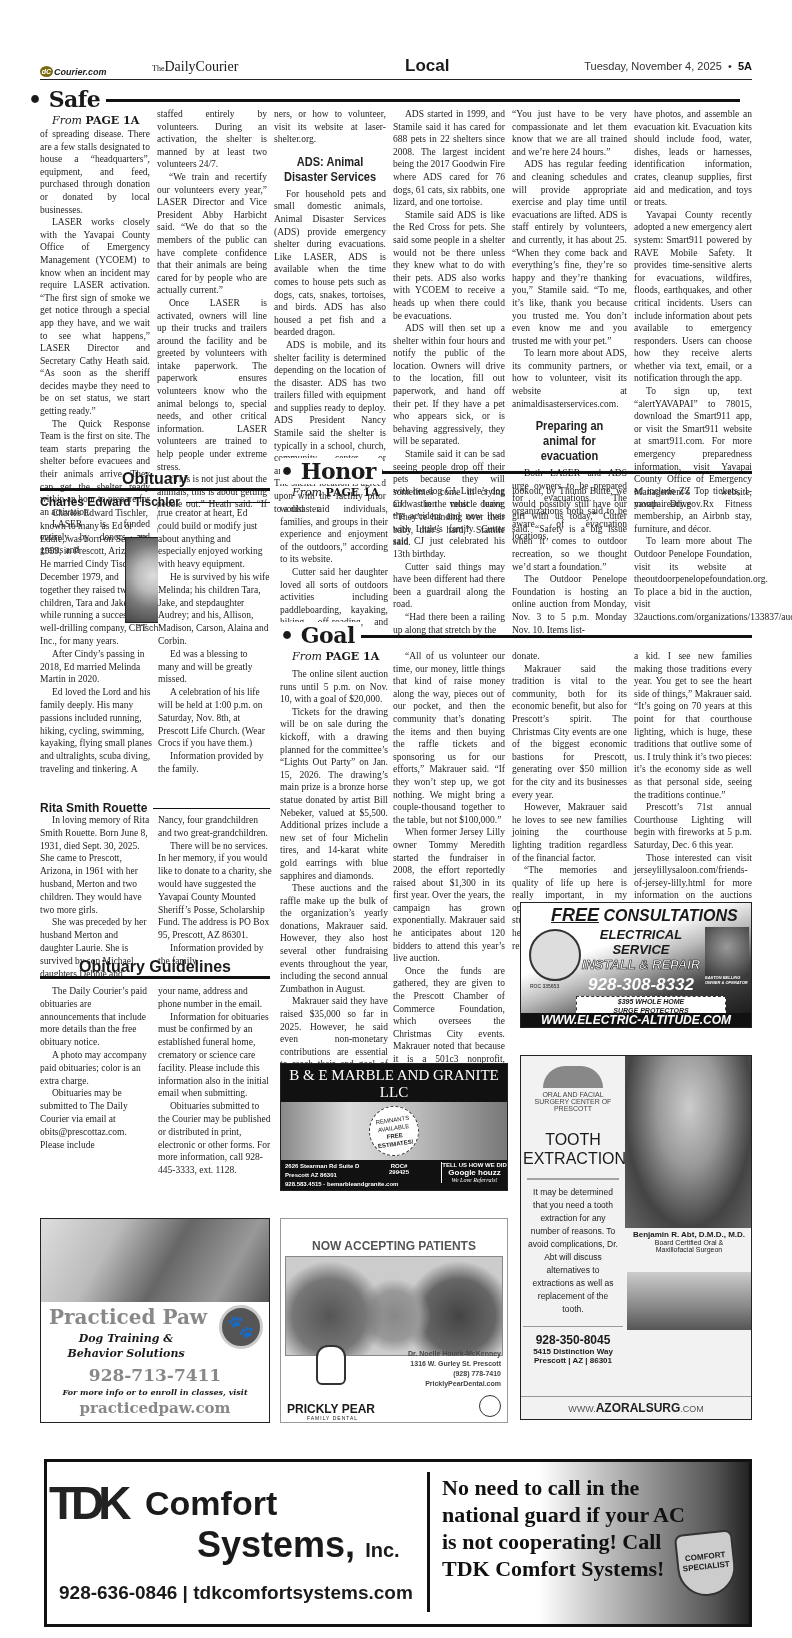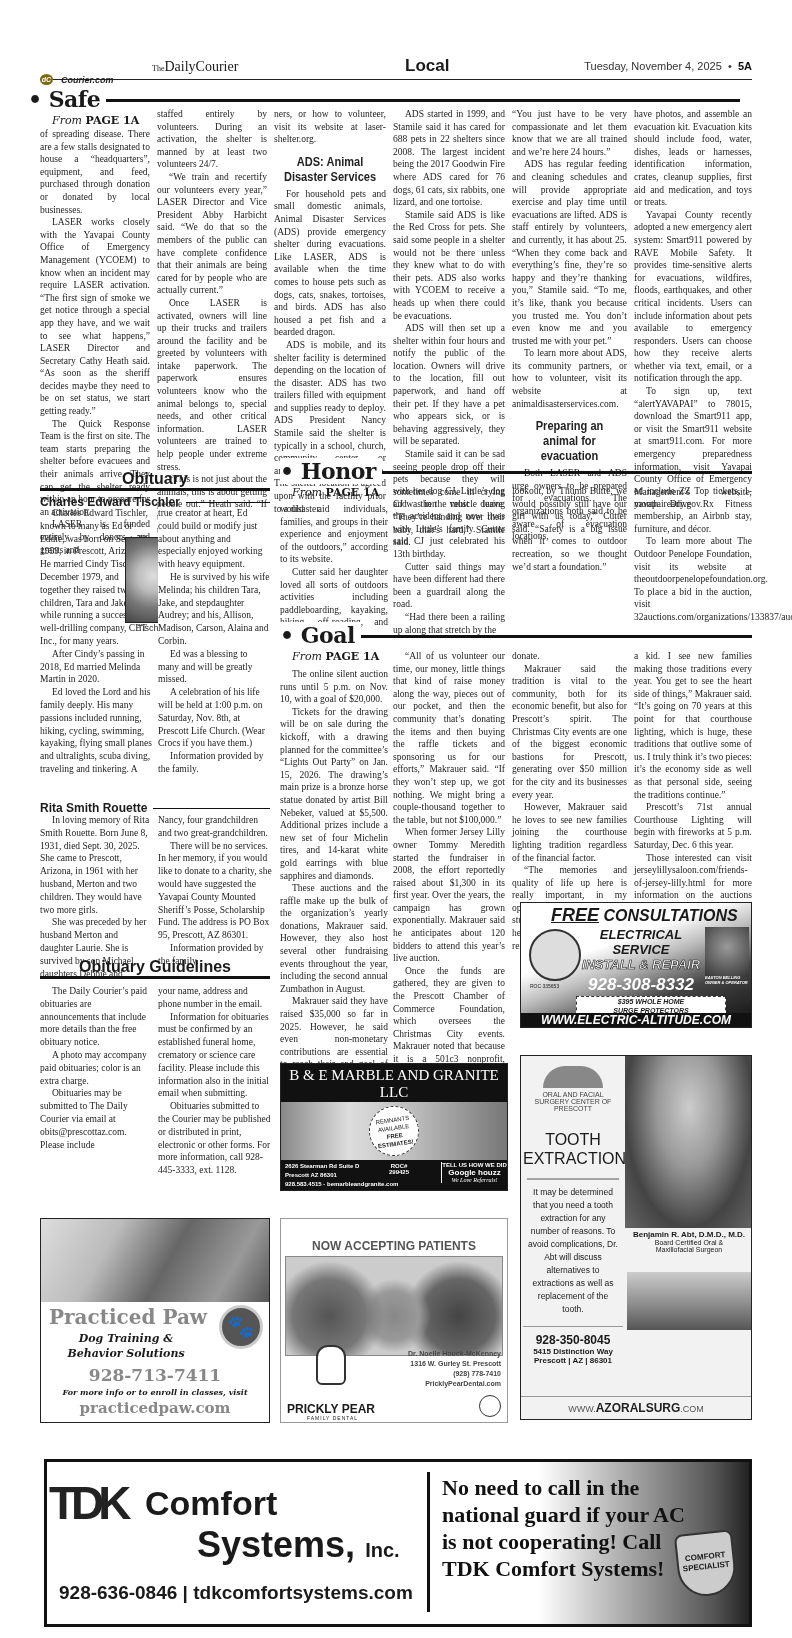--- a/index.html
+++ b/index.html
@@ -1,19 +1,19 @@
 <!DOCTYPE html>
 <html><head>
 <meta charset="utf-8">
 <style>
 *{box-sizing:border-box;margin:0;padding:0}
 body{width:792px;height:1638px;background:#fff;color:#1a1a1a;font-family:"DejaVu Serif",serif;position:relative;overflow:hidden}
 .abs{position:absolute}
 .masthead{left:40px;top:58px;width:712px;height:22px;border-bottom:1.5px solid #222}
-.logo{left:0;top:16px;font:italic bold 9px "Liberation Sans",sans-serif;color:#222;display:flex;align-items:flex-end;gap:8px}
+.logo{left:0;top:8px;font:italic bold 9px "Liberation Sans",sans-serif;color:#222;display:flex;align-items:flex-end;gap:1px}
 .logo .dot{display:inline-block;width:13px;height:11px;border-radius:50%;background:#7d6b12;color:#fff;font-size:7px;text-align:center;line-height:11px}
 .paper{left:112px;top:1px;font:14px "Liberation Serif",serif}
 .paper .the{font-size:8px}
 .section{left:365px;top:-2px;font:bold 17px "Liberation Sans",sans-serif}
 .dateline{right:0;top:2px;font:11px "Liberation Sans",sans-serif;color:#333}
 .dateline b{color:#111}
 .headrow{height:22px}
 .headrow .ttl{font:bold 22px "DejaVu Serif",serif;letter-spacing:-0.5px;white-space:nowrap;line-height:22px;background:#fff;padding-right:6px;position:relative;z-index:1}
 .headrow .rule{position:absolute;left:0;right:0;top:11px;border-top:3px solid #111}
 .from{font:italic 11px "DejaVu Serif",serif;padding-left:12px}
@@ -135,20 +135,21 @@
     <p class="noi">would aid individuals, families, and groups in their experience and enjoyment of the outdoors,” according to its website.</p>
     <p>Cutter said her daughter loved all sorts of outdoors activities including paddleboarding, kayaking, hiking, off-roading, and camping</p>
   </div>
 <div class="abs col" style="left:393px;top:485px;width:112px">
     <p class="noi">with her dog CJ. Little’s dog CJ was in the vehicle during the accident and now lives with Little’s family. Cutter said CJ just celebrated his 13th birthday.</p>
     <p>Cutter said things may have been different had there been a guardrail along the road.</p>
     <p>“Had there been a railing up along that stretch by the</p>
   </div>
 <div class="abs col" style="left:512px;top:485px;width:115px">
     <p class="noi">lookout, by Thumb Butte, we would possibly still have our girl with us today,” Cutter said. “Safety is a big issue when it comes to outdoor recreation, so we thought we’d start a foundation.”</p>
+    <p>The Outdoor Penelope Foundation is hosting an online auction from Monday, Nov. 3 to 5 p.m. Monday Nov. 10. Items list-</p>
   </div>
 <div class="abs col" style="left:634px;top:485px;width:118px">
     <p class="noi">ed include ZZ Top tickets, 1-month Drive Rx Fitness membership, an Airbnb stay, furniture, and décor.</p>
     <p>To learn more about The Outdoor Penelope Foundation, visit its website at theoutdoorpenelopefoundation.org. To place a bid in the auction, visit 32auctions.com/organizations/133837/auctions/190965.</p>
   </div>
 
 <div class="abs headrow" style="left:280px;top:624px;width:472px"><div class="rule"></div><span class="ttl">• Goal</span></div>
 <div class="abs from" style="left:280px;top:650px"><span>From</span> <b>PAGE 1A</b></div>
 <div class="abs col" style="left:280px;top:668px;width:108px">
     <p>The online silent auction runs until 5 p.m. on Nov. 10, with a goal of $20,000.</p>

